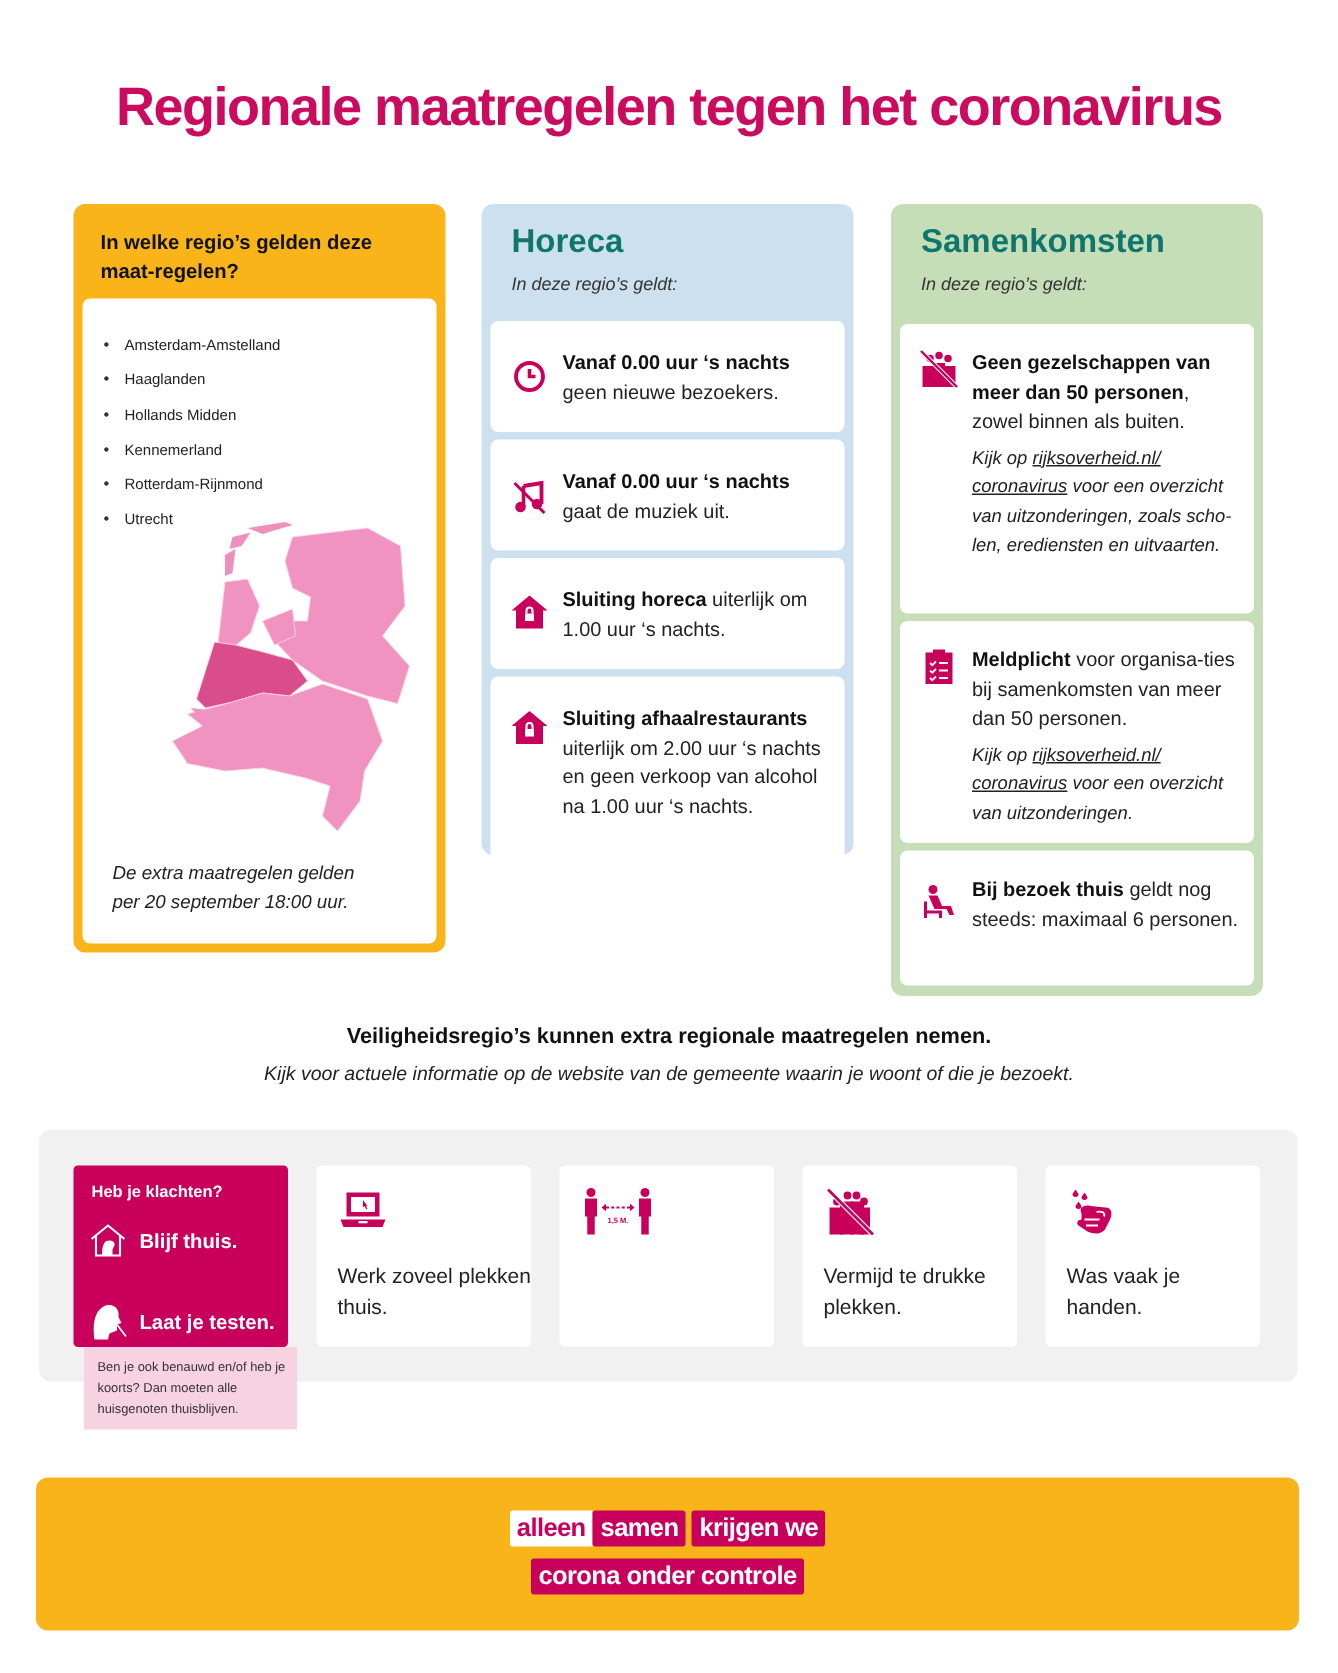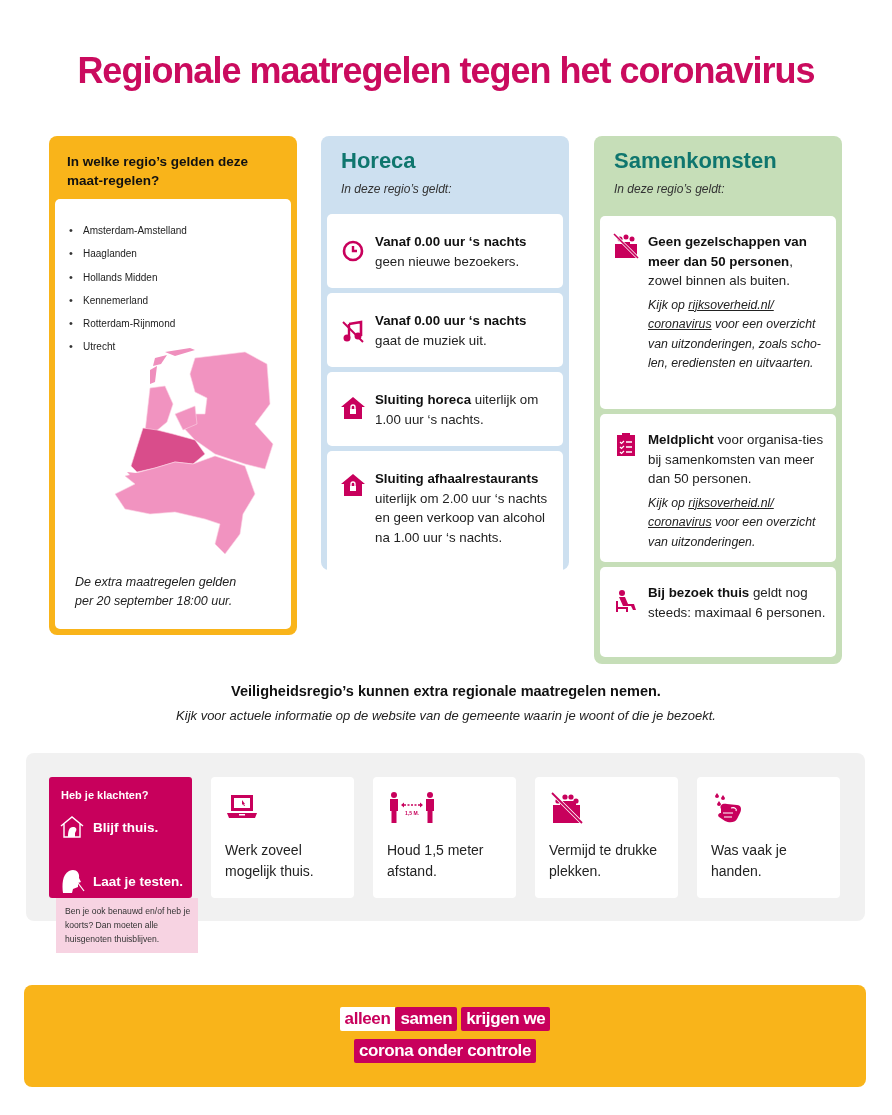--- a/index.html
+++ b/index.html
@@ -218,36 +218,35 @@
 <div class="k-note">Ben je ook benauwd en/of heb je koorts? Dan moeten alle huisgenoten thuisblijven.</div>
 
 <div class="tip" style="left:211px;">
   <svg class="ic" viewBox="0 0 34 34">
     <rect x="6" y="4" width="22" height="16" fill="#c8005c"></rect>
     <rect x="9" y="7" width="16" height="10" fill="#fff"></rect>
     <path d="M17 9 l3 4 l-1 0 l1 2 l-1 0 l-1 -2 l-1 1 z" fill="#c8005c"></path>
     <path d="M2 22 H32 L30 27 H4 Z" fill="#c8005c"></path>
     <rect x="14" y="23" width="6" height="1.5" fill="#fff"></rect>
   </svg>
-  <div class="t">Werk zoveel mogelijk thuis.</div>
+  <div class="t">Werk zoveel plekken thuis.</div>
 </div>
 
 <div class="tip" style="left:373px;">
   <svg class="ic" style="width:50px;" viewBox="0 0 50 34">
     <g fill="#c8005c">
       <circle cx="7" cy="4" r="3"></circle>
         <path d="M3 8 h8 v12 h-1.5 v12 h-5 v-12 h-1.5 z"></path>
       <circle cx="43" cy="4" r="3"></circle>
         <path d="M39 8 h8 v12 h-1.5 v12 h-5 v-12 h-1.5 z"></path>
       <path d="M14 14 l3 -2.5 v5 z M36 14 l-3 -2.5 v5 z"></path>
     </g>
     <path d="M17 14 h16" stroke="#c8005c" stroke-width="1.4" stroke-dasharray="2 1.5"></path>
     <text x="25" y="24" font-size="5" fill="#c8005c" text-anchor="middle" font-family="Liberation Sans, sans-serif" font-weight="bold">1,5 M.</text>
   </svg>
-  <div class="t">Houd 1,5 meter afstand.</div>
 </div>
 
 <div class="tip" style="left:535px;">
   <svg class="ic" viewBox="0 0 34 34">
     <g fill="#c8005c">
       <circle cx="9" cy="10" r="2.6"></circle>
         <circle cx="16" cy="6" r="2.6"></circle>
         <circle cx="22" cy="6" r="2.6"></circle>
         <circle cx="27" cy="10" r="2.6"></circle>
       <path d="M4 14 h9 v18 h-9 z"></path>

